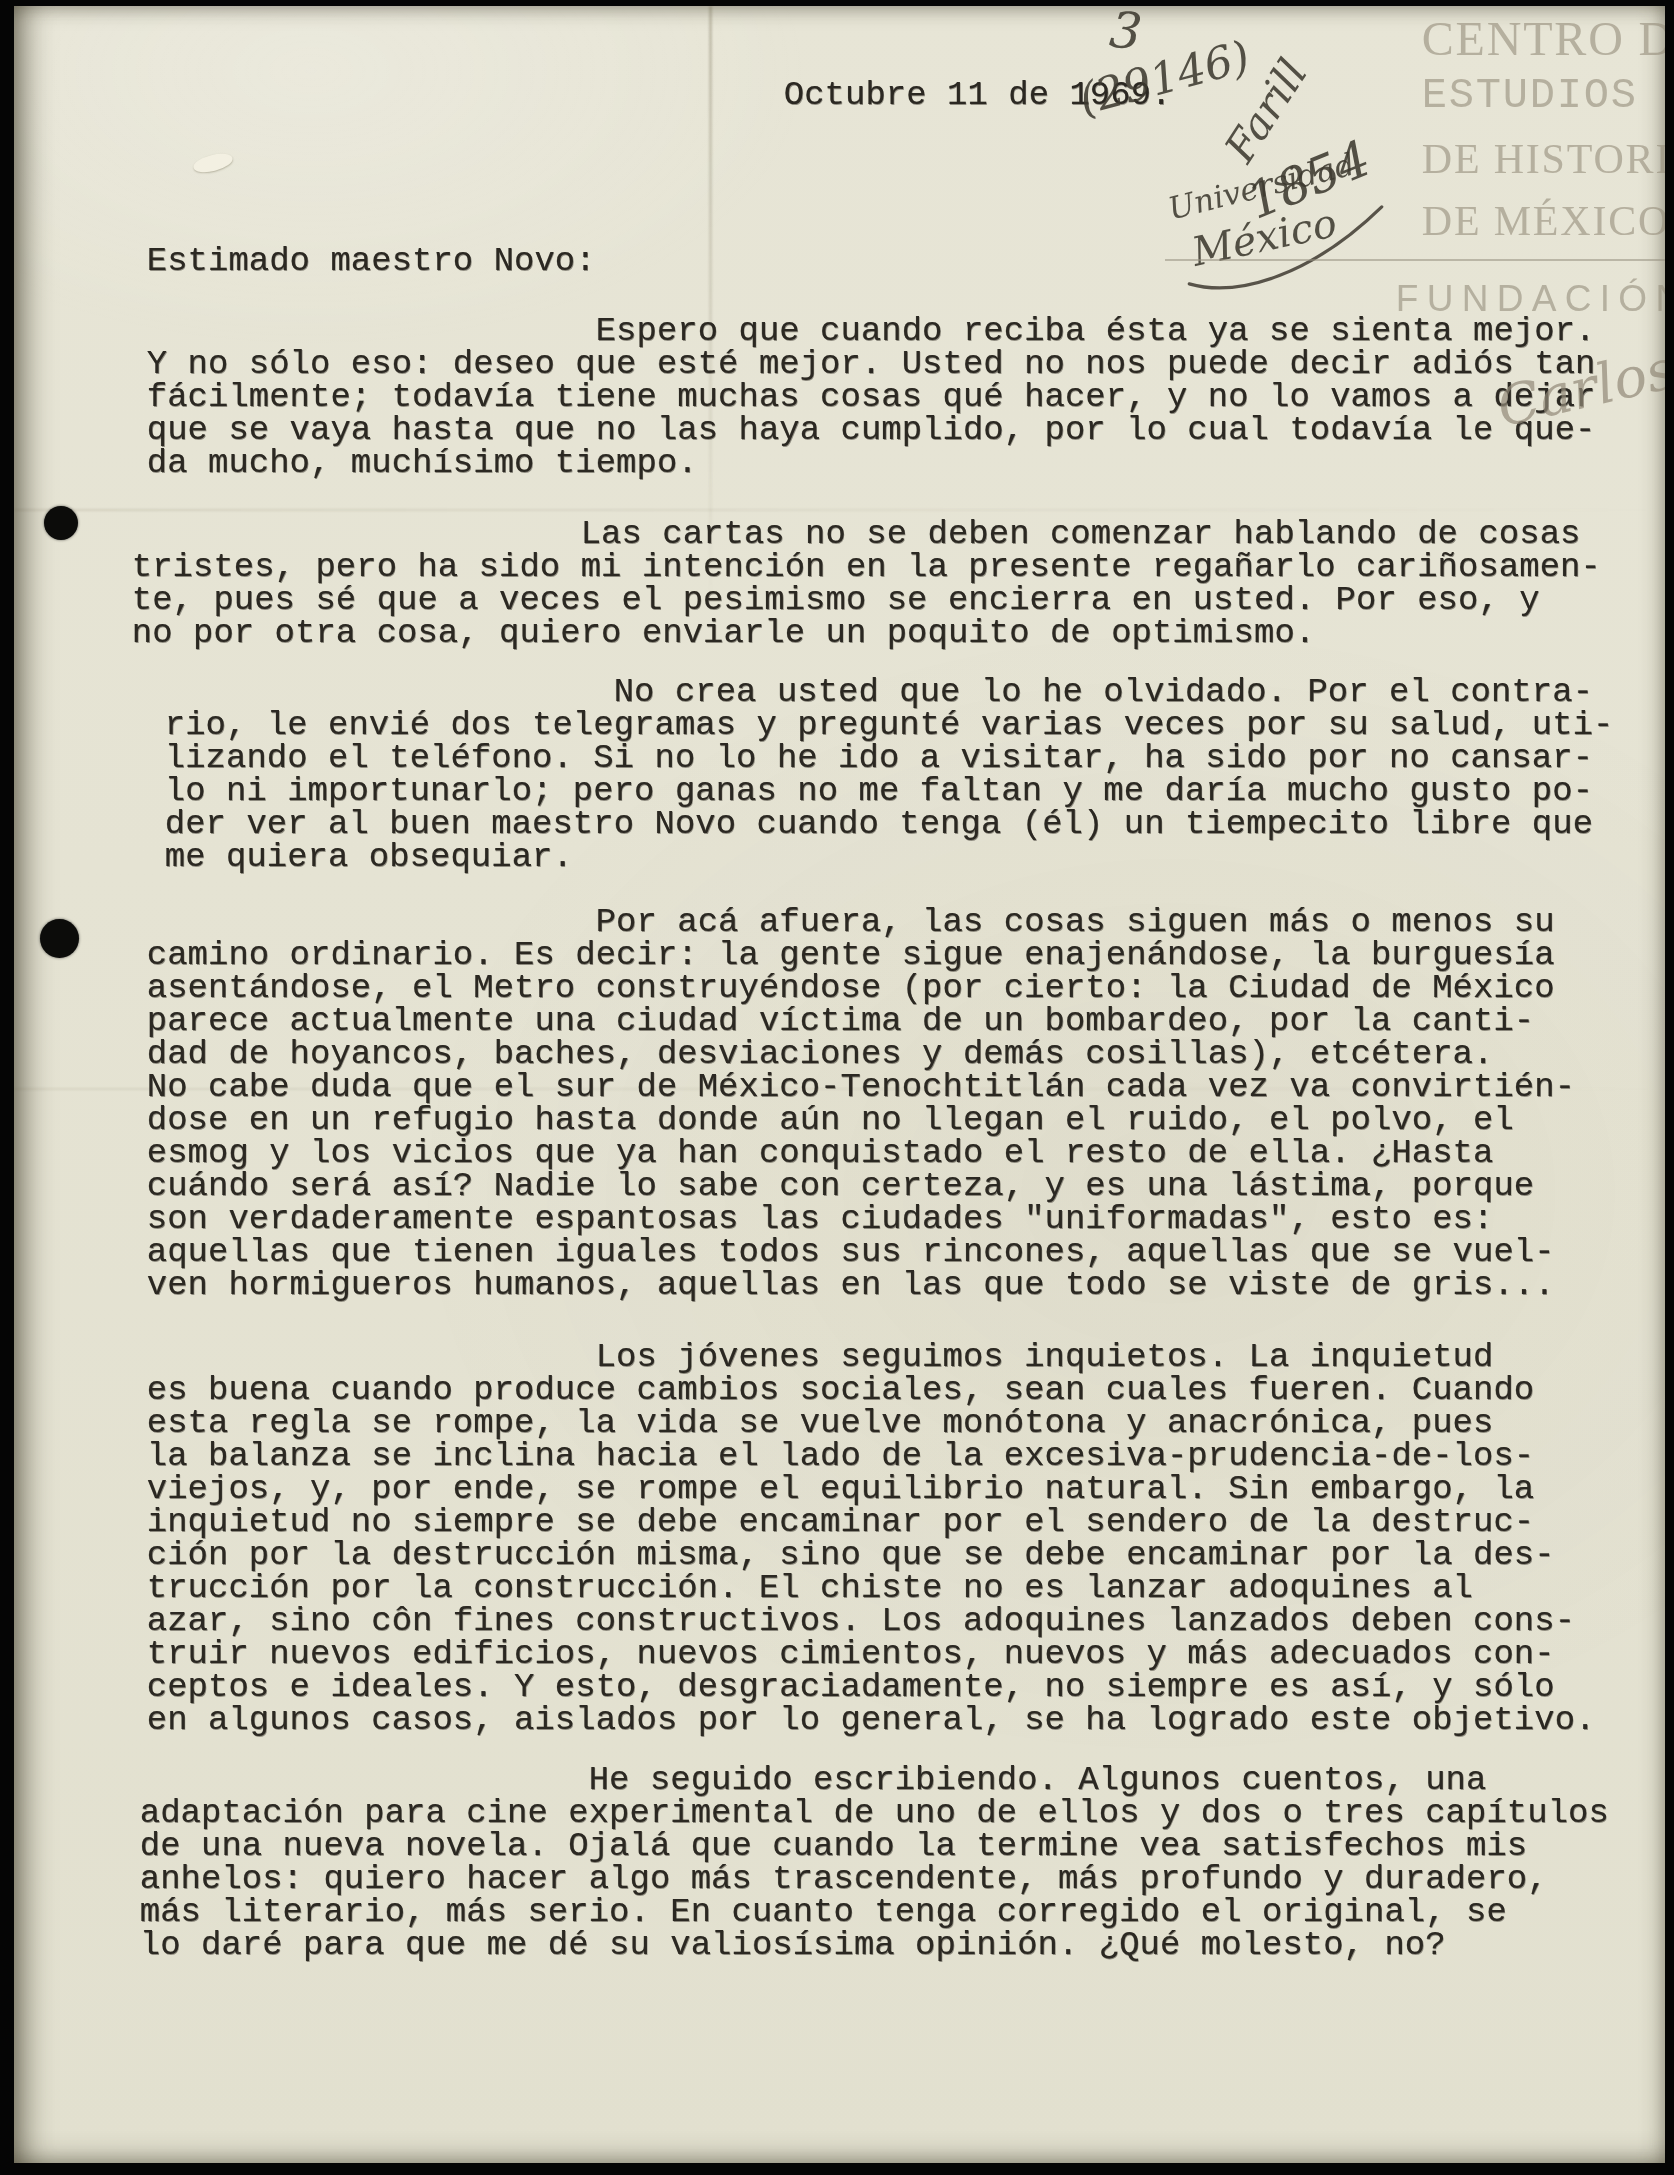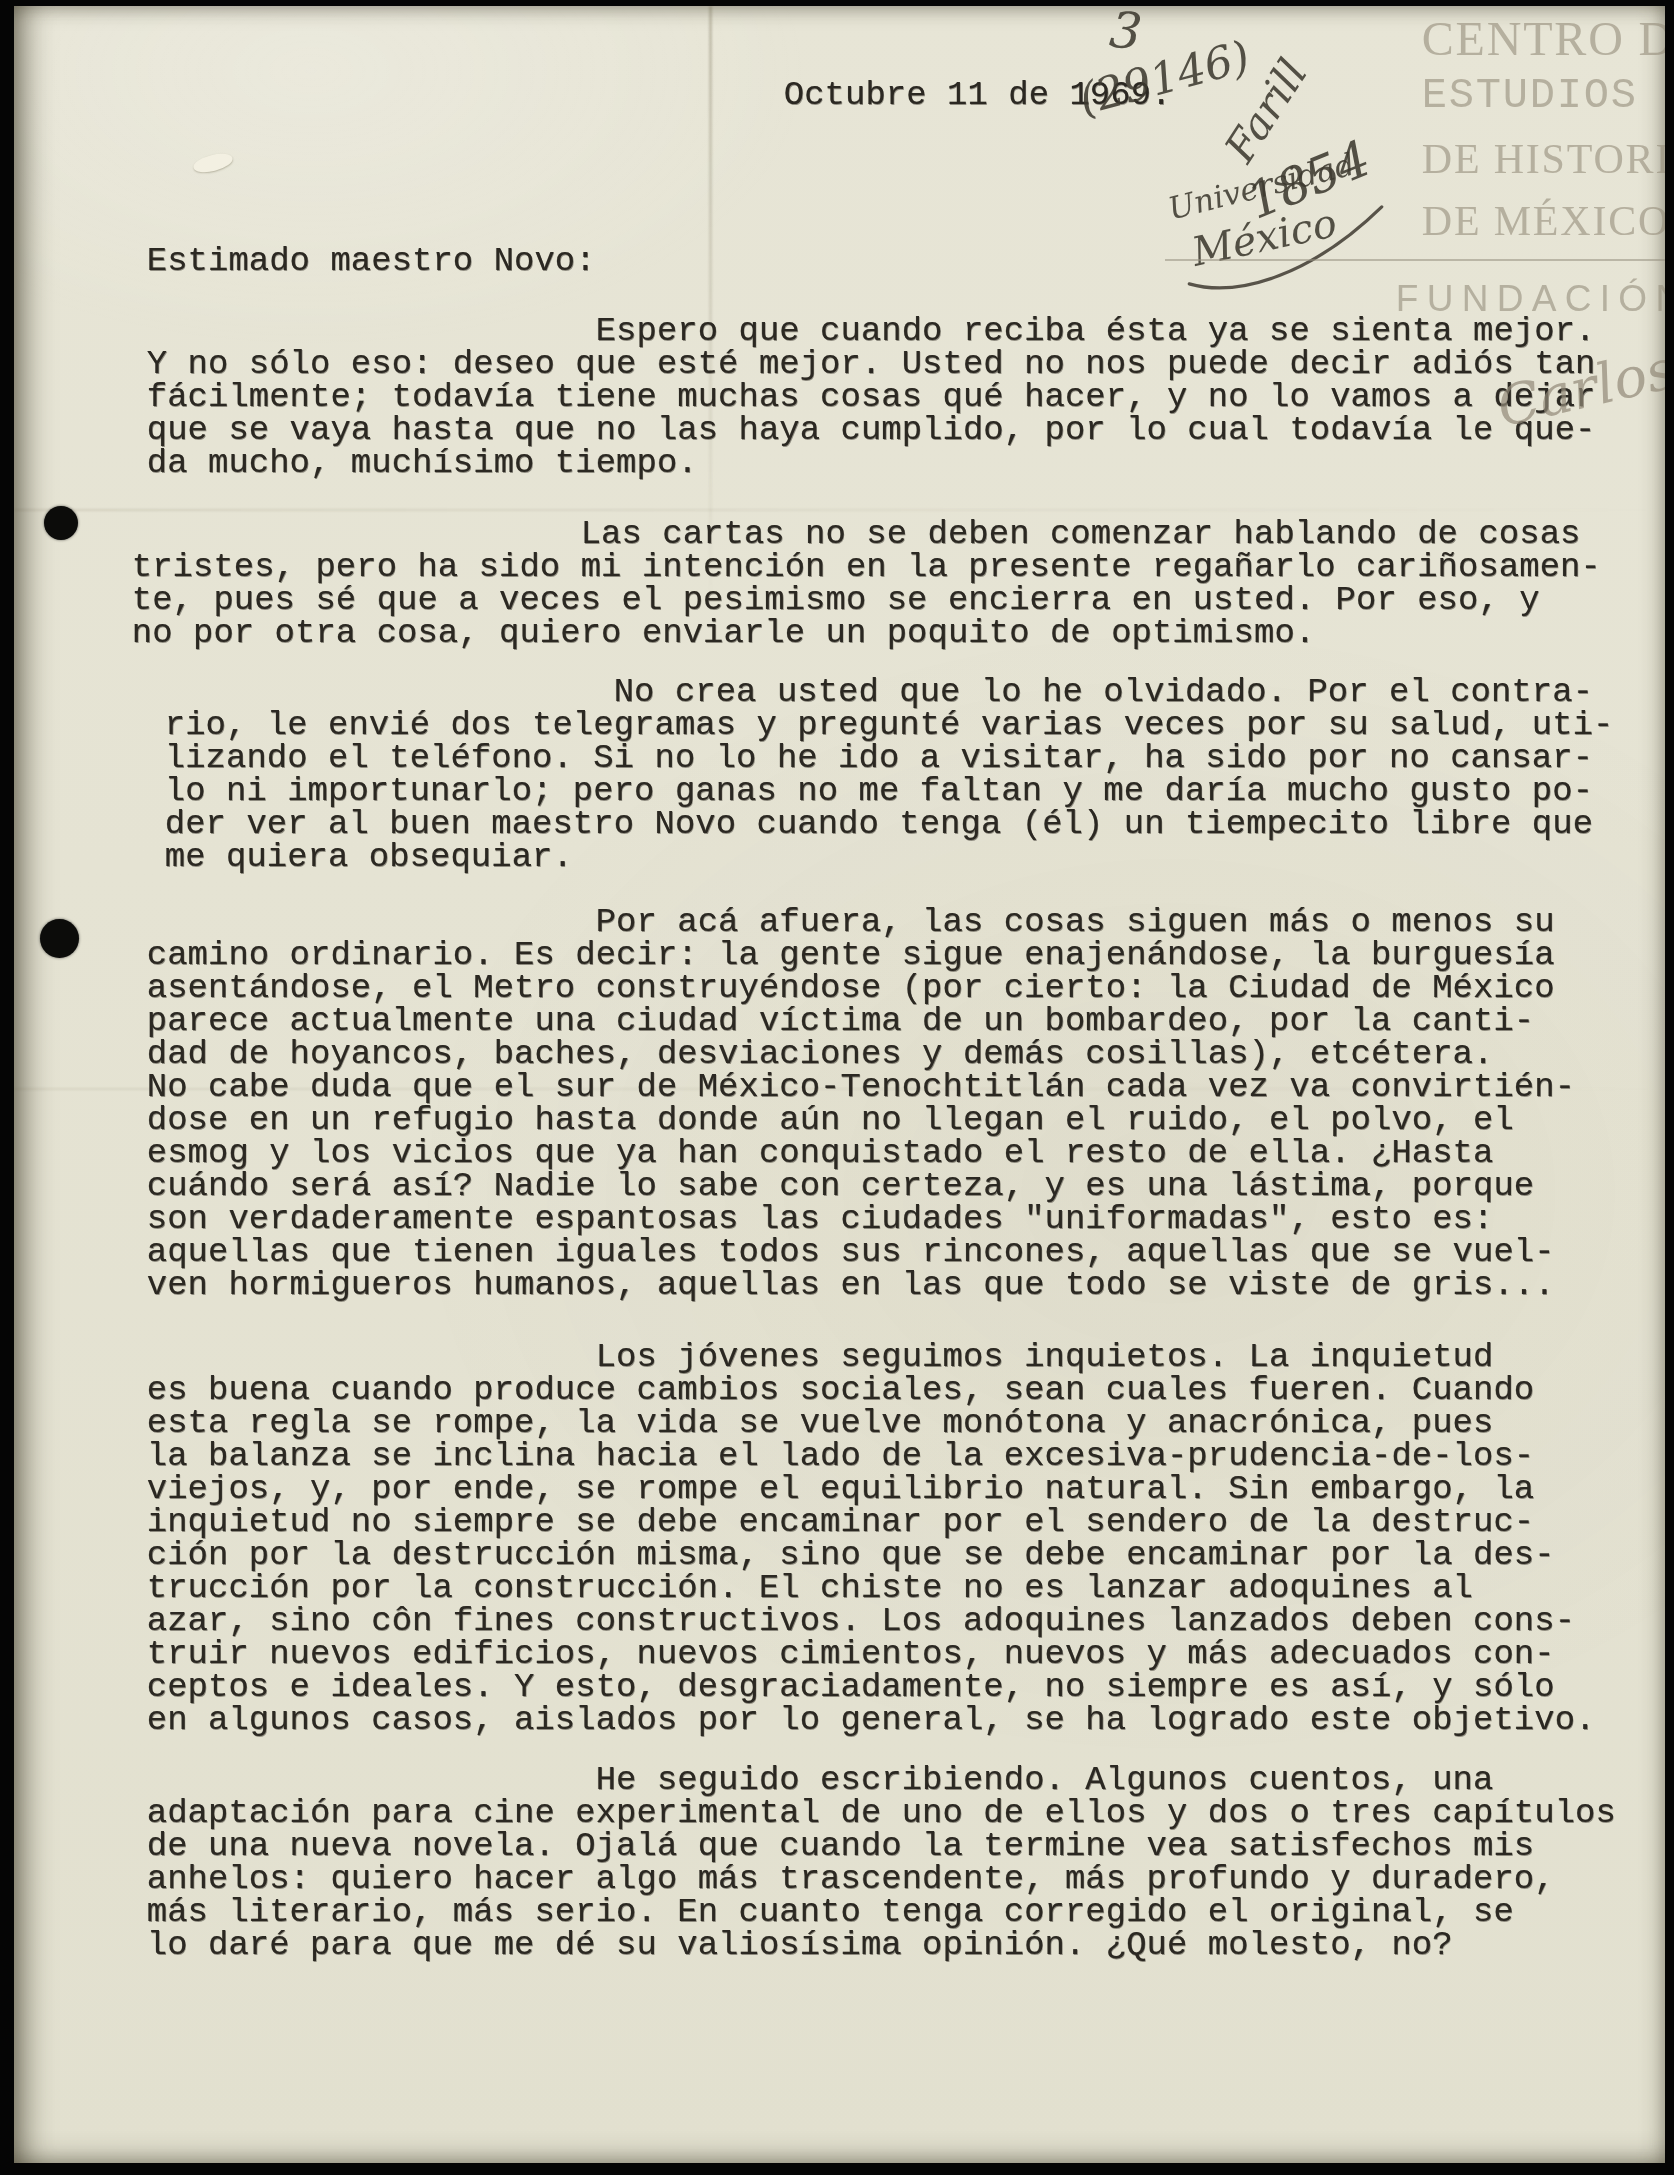--- a/index.html
+++ b/index.html
@@ -123,21 +123,21 @@
 asentándose, el Metro construyéndose (por cierto: la Ciudad de México
 parece actualmente una ciudad víctima de un bombardeo, por la canti-
 dad de hoyancos, baches, desviaciones y demás cosillas), etcétera.
 No cabe duda que el sur de México-Tenochtitlán cada vez va convirtién-
 dose en un refugio hasta donde aún no llegan el ruido, el polvo, el
 esmog y los vicios que ya han conquistado el resto de ella. ¿Hasta
 cuándo será así? Nadie lo sabe con certeza, y es una lástima, porque
 son verdaderamente espantosas las ciudades "uniformadas", esto es:
 aquellas que tienen iguales todos sus rincones, aquellas que se vuel-
 ven hormigueros humanos, aquellas en las que todo se viste de gris...</div>
-    <div class="typed" style="left:133px;top:1758px;">                      He seguido escribiendo. Algunos cuentos, una
+    <div class="typed" style="left:126px;top:1758px;">                      He seguido escribiendo. Algunos cuentos, una
 adaptación para cine experimental de uno de ellos y dos o tres capítulos
 de una nueva novela. Ojalá que cuando la termine vea satisfechos mis
 anhelos: quiero hacer algo más trascendente, más profundo y duradero,
 más literario, más serio. En cuanto tenga corregido el original, se
 lo daré para que me dé su valiosísima opinión. ¿Qué molesto, no?</div>
 
     <div class="hand" style="left:1096px;top:-3.7px;font-size:50px;transform:rotate(6deg);">3</div>
     <div class="hand" style="left:1063px;top:46px;font-size:44px;transform:rotate(-15deg);">(29146)</div>
     <div class="hand" style="left:1201px;top:138px;font-size:42px;transform:rotate(-57deg);transform-origin:0 0;">Farill</div>
     <div class="hand" style="left:1152px;top:162px;font-size:31px;transform:rotate(-14deg);">Universidad</div>

